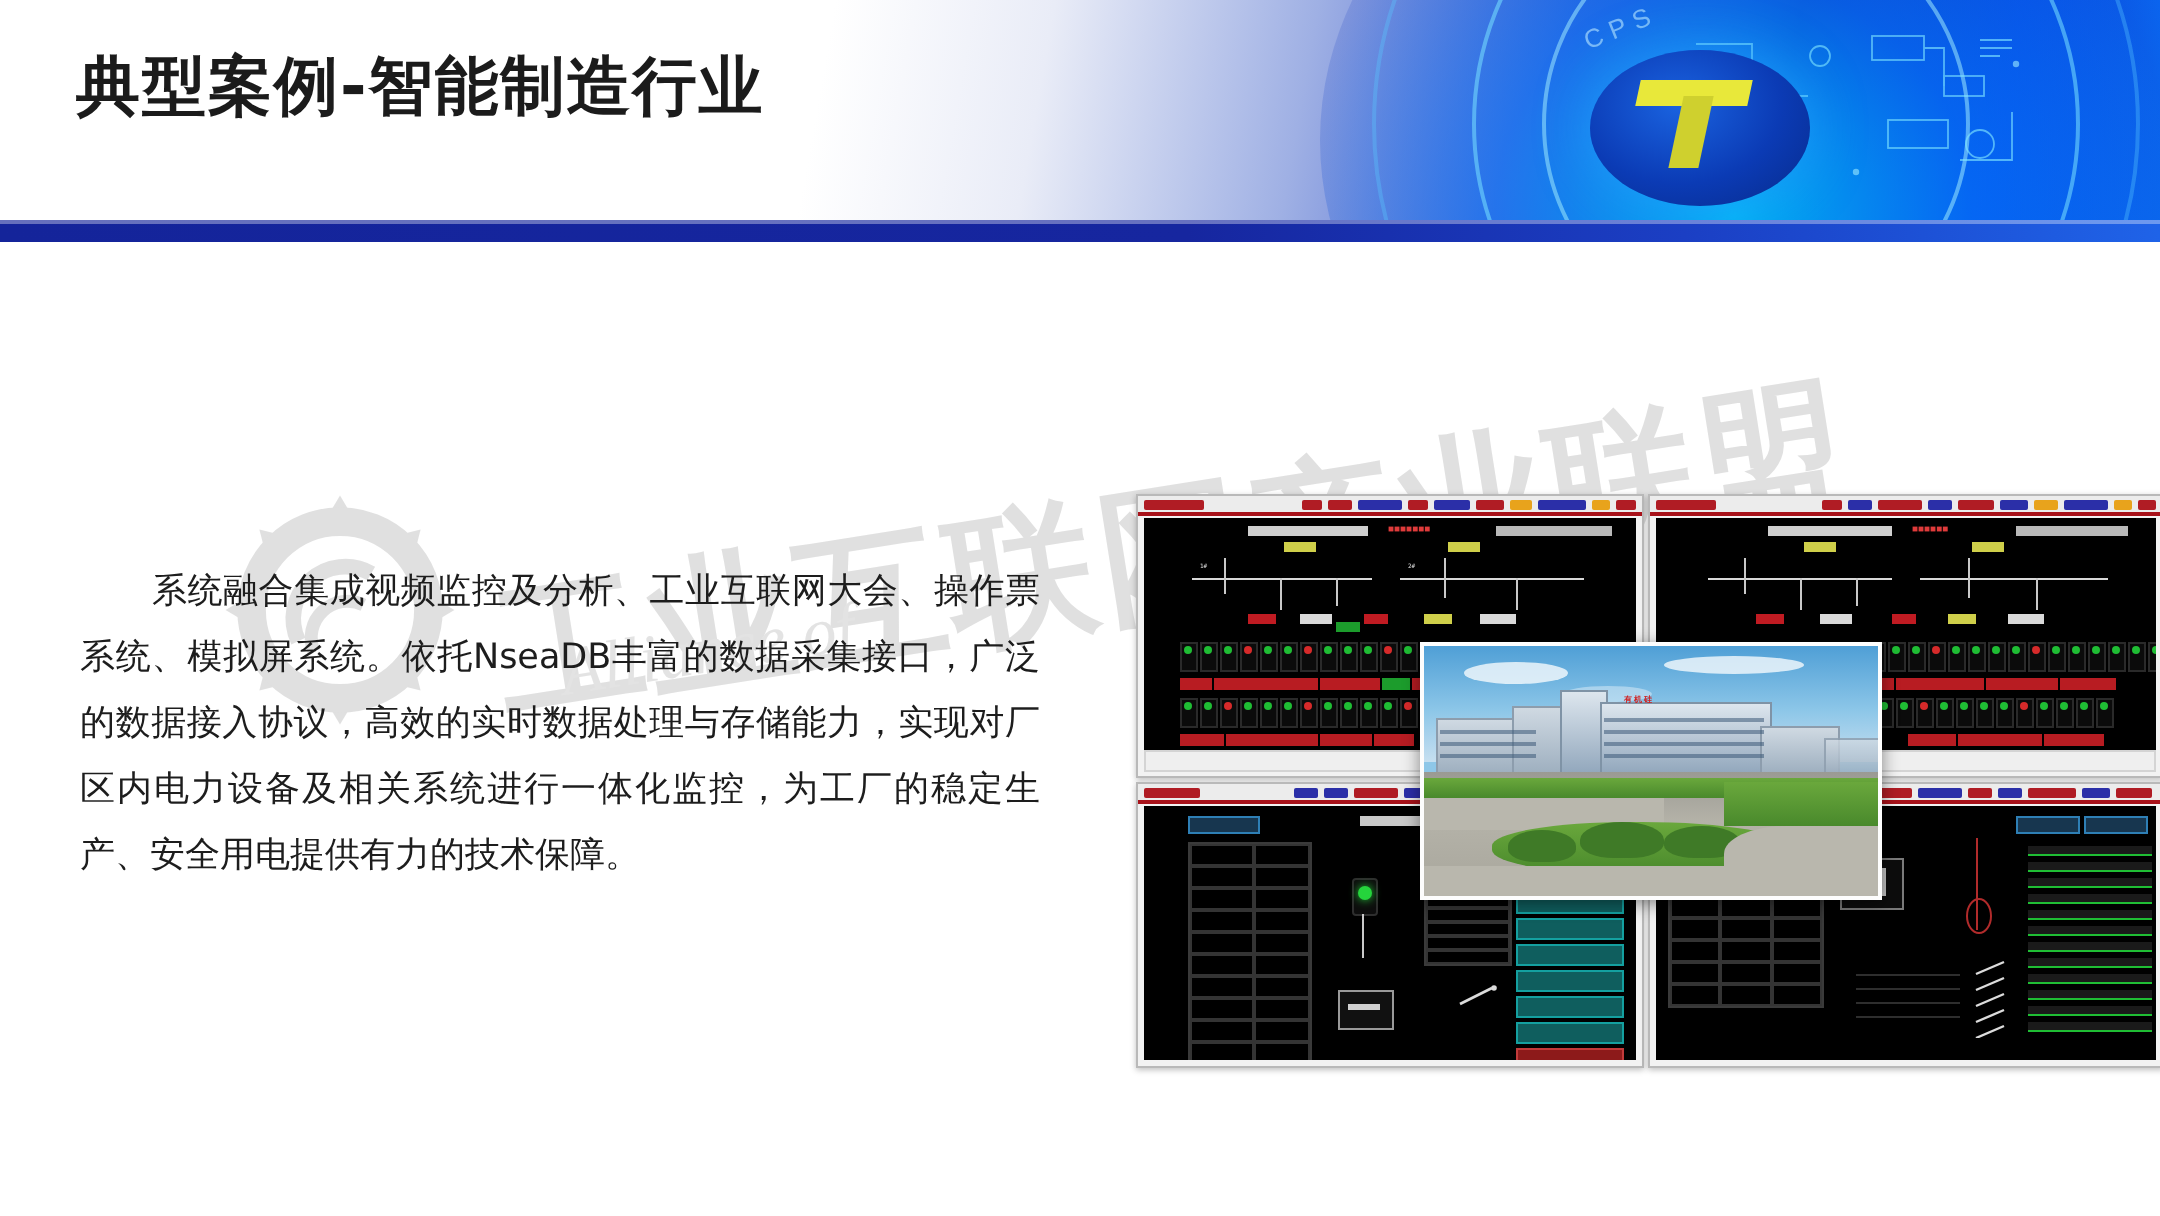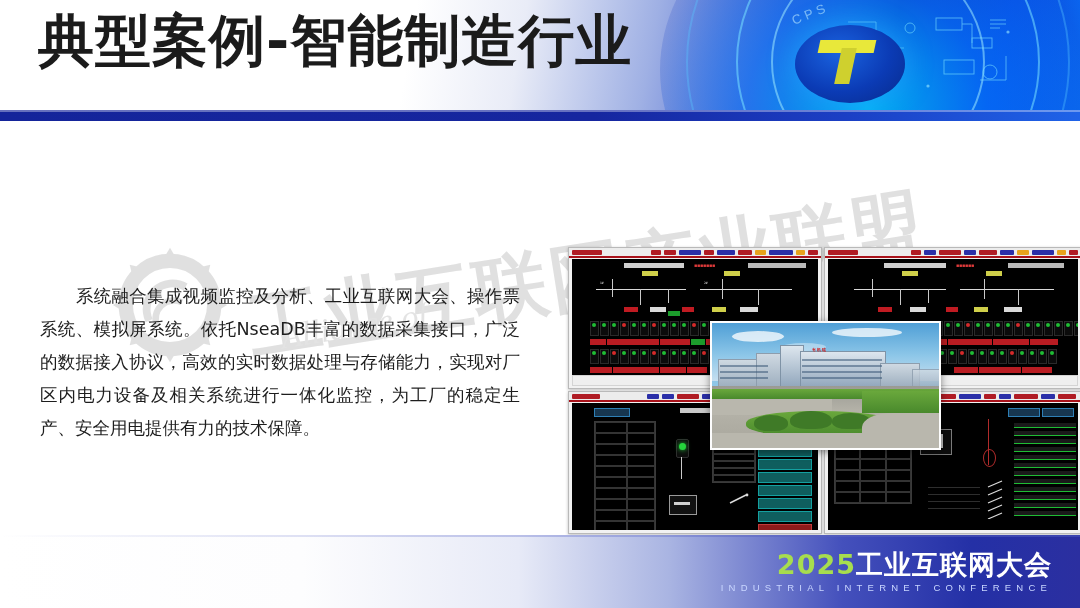--- a/index.html
+++ b/index.html
@@ -20,21 +20,21 @@
   .r2{right:10px;top:-130px;width:380px;height:380px;border-color:rgba(90,200,255,.35);}
   .r3{right:95px;top:-45px;width:210px;height:210px;border-color:rgba(170,245,255,.5);}
   .hdr-disc{position:absolute;right:175px;top:25px;width:110px;height:78px;border-radius:50%;
     background:radial-gradient(ellipse at 40% 35%,#1a63e0 0%,#0b3bb5 55%,#072a8a 100%);
     box-shadow:0 0 26px rgba(40,160,255,.7);}
   .hdr-t{position:absolute;right:205px;top:40px;width:56px;height:44px;}
   .hdr-t:before{content:"";position:absolute;left:0;top:0;width:56px;height:13px;background:#e8e83a;transform:skewX(-12deg);}
   .hdr-t:after{content:"";position:absolute;left:19px;top:8px;width:15px;height:36px;background:#cfd02e;transform:skewX(-12deg);}
   .hdr-circ{position:absolute;right:60px;top:8px;width:180px;height:95px;opacity:.75;}
   .hdr-label{position:absolute;right:250px;top:6px;color:rgba(190,235,255,.6);font-size:13px;letter-spacing:4px;transform:rotate(-22deg);}
-  .header-title{position:absolute;left:38px;top:4px;font-size:56px;font-weight:bold;color:#1b1b1b;letter-spacing:1px;
+  .header-title{position:absolute;left:38px;top:22px;font-size:32px;font-weight:bold;color:#1b1b1b;letter-spacing:1px;
     font-family:"DejaVu Sans","Liberation Sans",sans-serif;white-space:nowrap;}
   .hdr-band{position:absolute;left:0;top:110px;width:1080px;height:11px;
     background:linear-gradient(90deg,#14249a 0%,#16269f 55%,#1b3fc4 78%,#1f63e8 100%);}
   .hdr-band-hi{position:absolute;left:0;top:110px;width:1080px;height:2px;background:rgba(255,255,255,.35);}
 
   
   .wm{position:absolute;left:95px;top:215px;width:740px;height:175px;pointer-events:none;opacity:.30;}
   .wm-gear{position:absolute;left:10px;top:25px;width:130px;height:130px;}
   .wm-txt{position:absolute;left:150px;top:12px;font-size:74px;font-weight:bold;color:#9a9a9a;
     letter-spacing:2px;transform:rotate(-9deg);white-space:nowrap;font-family:"DejaVu Sans","Liberation Sans",sans-serif;}
@@ -740,23 +740,14 @@
     <div class="ph-road" style="left:0;top:76px;width:120px;height:16px;"></div>
     <div class="ph-grass" style="left:34px;top:88px;width:150px;height:26px;border-radius:46% 50% 40% 46%;"></div>
     <div class="ph-bush" style="left:42px;top:92px;width:34px;height:16px"></div>
     <div class="ph-bush" style="left:78px;top:88px;width:42px;height:18px"></div>
     <div class="ph-bush" style="left:120px;top:90px;width:38px;height:16px"></div>
     <div class="ph-grass" style="left:150px;top:68px;width:77px;height:22px;"></div>
     <div class="ph-road" style="left:150px;top:90px;width:77px;height:35px;border-radius:40% 0 0 0;"></div>
     <div class="ph-road" style="left:0;top:110px;width:227px;height:15px;"></div>
   </div>
 
-  <div class="footer">
-    <div class="footer-edge"></div>
-    <div class="foot-logo">
-      <div class="fl-main">
-        <span class="fl-year">2025</span><span class="fl-cn">工业互联网大会</span>
-      </div>
-      <div class="fl-sub">INDUSTRIAL INTERNET CONFERENCE</div>
-    </div>
-  </div>
 
 </div>
 
 </body></html>

